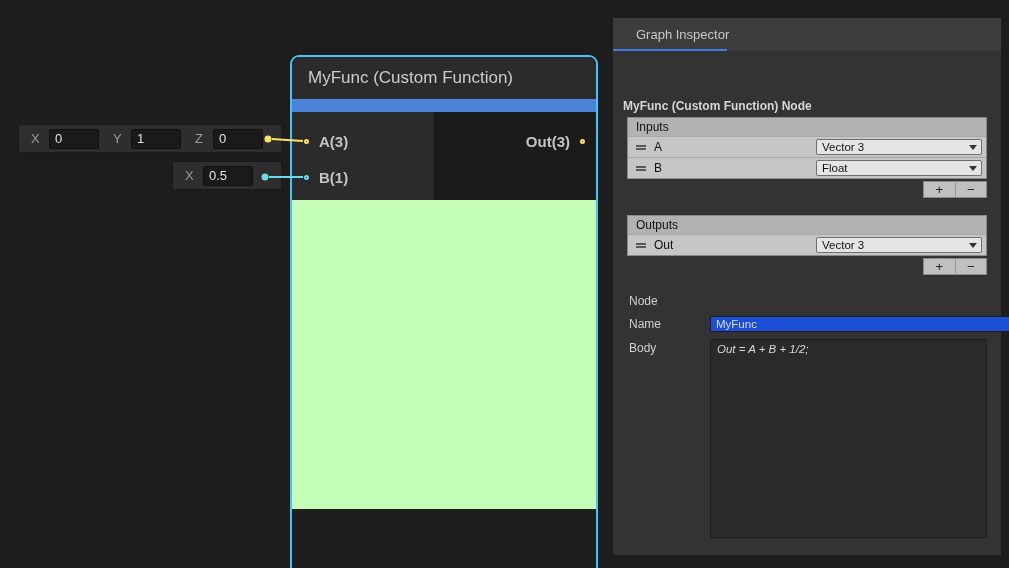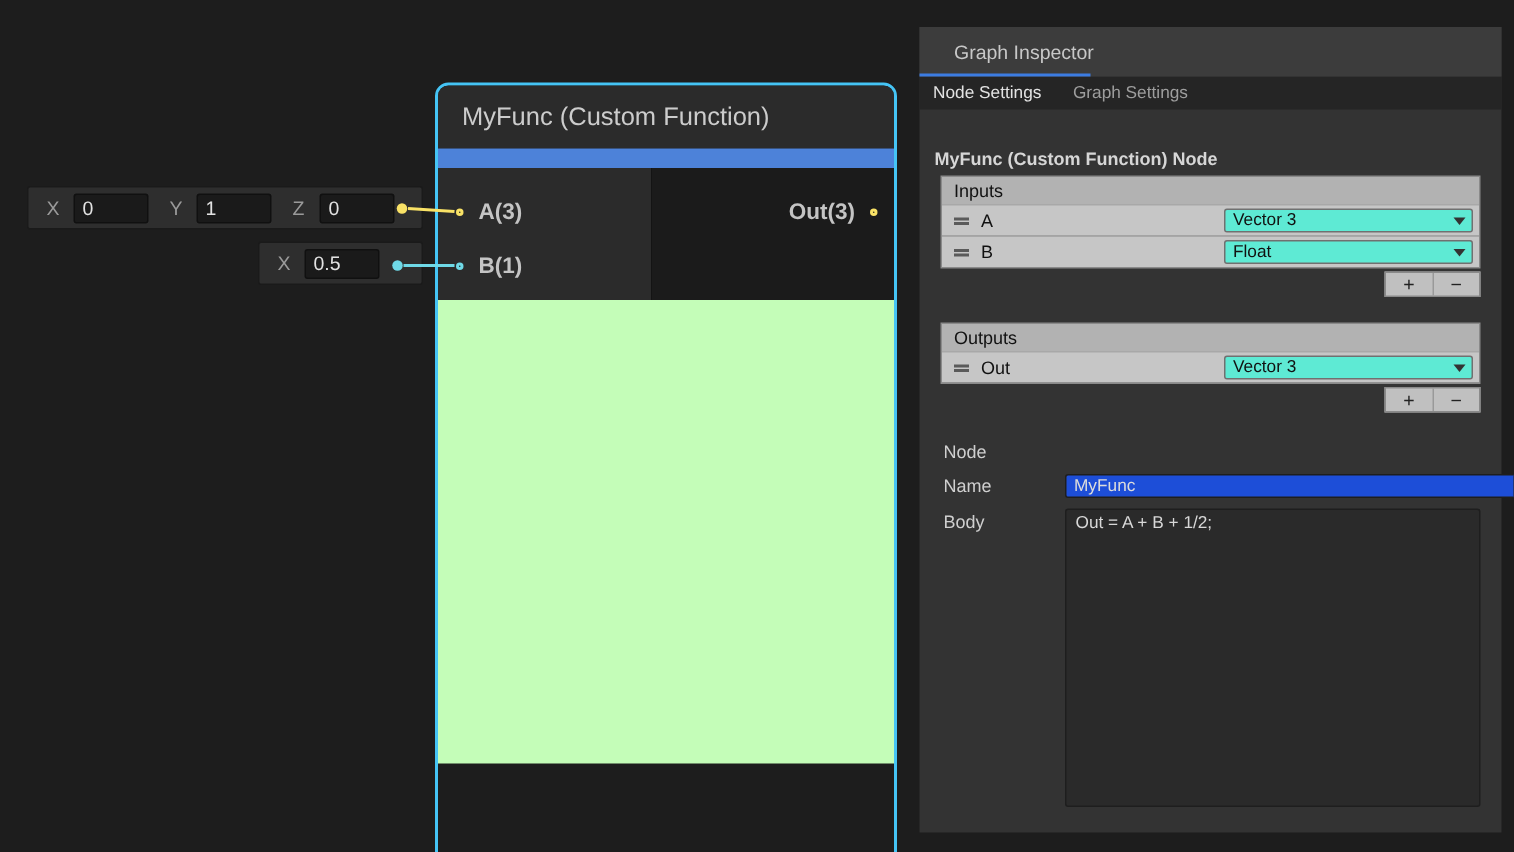--- a/index.html
+++ b/index.html
@@ -41,40 +41,40 @@
   .tab.active { color:#e3e3e3; }
   .insp-node-header { position:absolute; left:10px; top:81px; font-size:12px; font-weight:bold; color:#d6d6d6; }
 
   .listbox { position:absolute; left:14px; width:360px; border:1px solid #8a8a8a; }
   .listbox.inputs { top:99px; }
   .listbox.outputs { top:197px; }
   .list-header { height:18px; background:#b2b2b2; color:#111; font-size:12px; line-height:18px; padding-left:8px; }
   .list-row { position:relative; height:21px; background:#c6c6c6; border-top:1px solid #a8a8a8; display:flex; align-items:center; }
   .handle { width:10px; height:5px; border-top:2px solid #5a5a5a; border-bottom:2px solid #5a5a5a; margin-left:8px; }
   .row-name { color:#111; font-size:12px; margin-left:8px; }
-  .light-dd { position:absolute; right:4px; top:2px; width:166px; height:16px; background:#5eead4; border:1px solid #707070;
+  .light-dd { position:absolute; right:4px; top:2px; width:166px; height:16px; background:#e5e5e5; border:1px solid #707070;
               border-radius:2px; display:flex; align-items:center; }
   .light-dd .txt { color:#111; font-size:11.5px; margin-left:5px; flex:1; }
   .tri-dark { width:0; height:0; border-left:4px solid transparent; border-right:4px solid transparent; border-top:5px solid #333; margin-right:4px; }
   .tri-light { width:0; height:0; border-left:4px solid transparent; border-right:4px solid transparent; border-top:5px solid #cfcfcf; margin-right:5px; }
 
   .pm-footer { position:absolute; width:64px; height:17px; background:#c0c0c0; border:1px solid #8a8a8a; display:flex; }
   .pm-footer.inputs { left:310px; top:163px; }
   .pm-footer.outputs { left:310px; top:240px; }
   .pm-btn { flex:1; text-align:center; color:#222; font-size:13px; line-height:15px; cursor:default; }
   .pm-btn + .pm-btn { border-left:1px solid #999; }
 
   .prop-label { position:absolute; left:16px; font-size:12px; color:#cfcfcf; }
   .dark-dd { position:absolute; left:97px; width:277px; height:17px; background:#515151; border:1px solid #303030; border-radius:3px;
              display:flex; align-items:center; }
   .dark-dd .txt { color:#e6e6e6; font-size:11.5px; margin-left:6px; flex:1; }
   .dark-field { position:absolute; left:97px; width:333px; height:16px; background:#1d4ed8; border:1px solid #1e1e1e; border-radius:2px;
                 color:#dcdcdc; font-size:11.5px; padding:0 5px; font-family:"Liberation Sans", sans-serif; }
   .dark-area { position:absolute; left:97px; top:321px; width:277px; height:199px; background:#2a2a2a; border:1px solid #1e1e1e;
-               border-radius:2px; color:#d8d8d8; font-size:11.5px; padding:3px 6px; white-space:pre-wrap; }
+               border-radius:2px; color:#d8d8d8; font-size:11.5px; padding:3px 6px; white-space:pre-wrap;font-style:italic; }
 </style>
 </head>
 <body>
 
 <div id="app">
 
   <div class="widget v3">
     <span class="wlabel">X</span>
     <input class="wfield" value="0" style="">
     <span class="wlabel">Y</span>
@@ -113,24 +113,20 @@
     <circle cx="268" cy="139" r="3.5" fill="#f9e266"></circle>
     <path d="M 272 139 L 303 141" stroke="#f9e266" stroke-width="2" fill="none"></path>
     <circle cx="265" cy="177" r="3.5" fill="#6fd9e7"></circle>
     <path d="M 269 177 L 303 177" stroke="#6fd9e7" stroke-width="2" fill="none"></path>
   </svg>
 
   <div class="inspector">
     <div class="insp-titlebar">
       <div class="insp-title">Graph Inspector</div>
       <div class="tab-underline"></div>
-    </div>
-    <div class="tabbar">
-      <span class="tab active">Node Settings</span>
-      <span class="tab">Graph Settings</span>
     </div>
     <div class="insp-node-header">MyFunc (Custom Function) Node</div>
 
     <div class="listbox inputs">
       <div class="list-header">Inputs</div>
       <div class="list-row">
         <span class="handle"></span>
         <span class="row-name">A</span>
         <div class="light-dd">
           <span class="txt">Vector 3</span>

